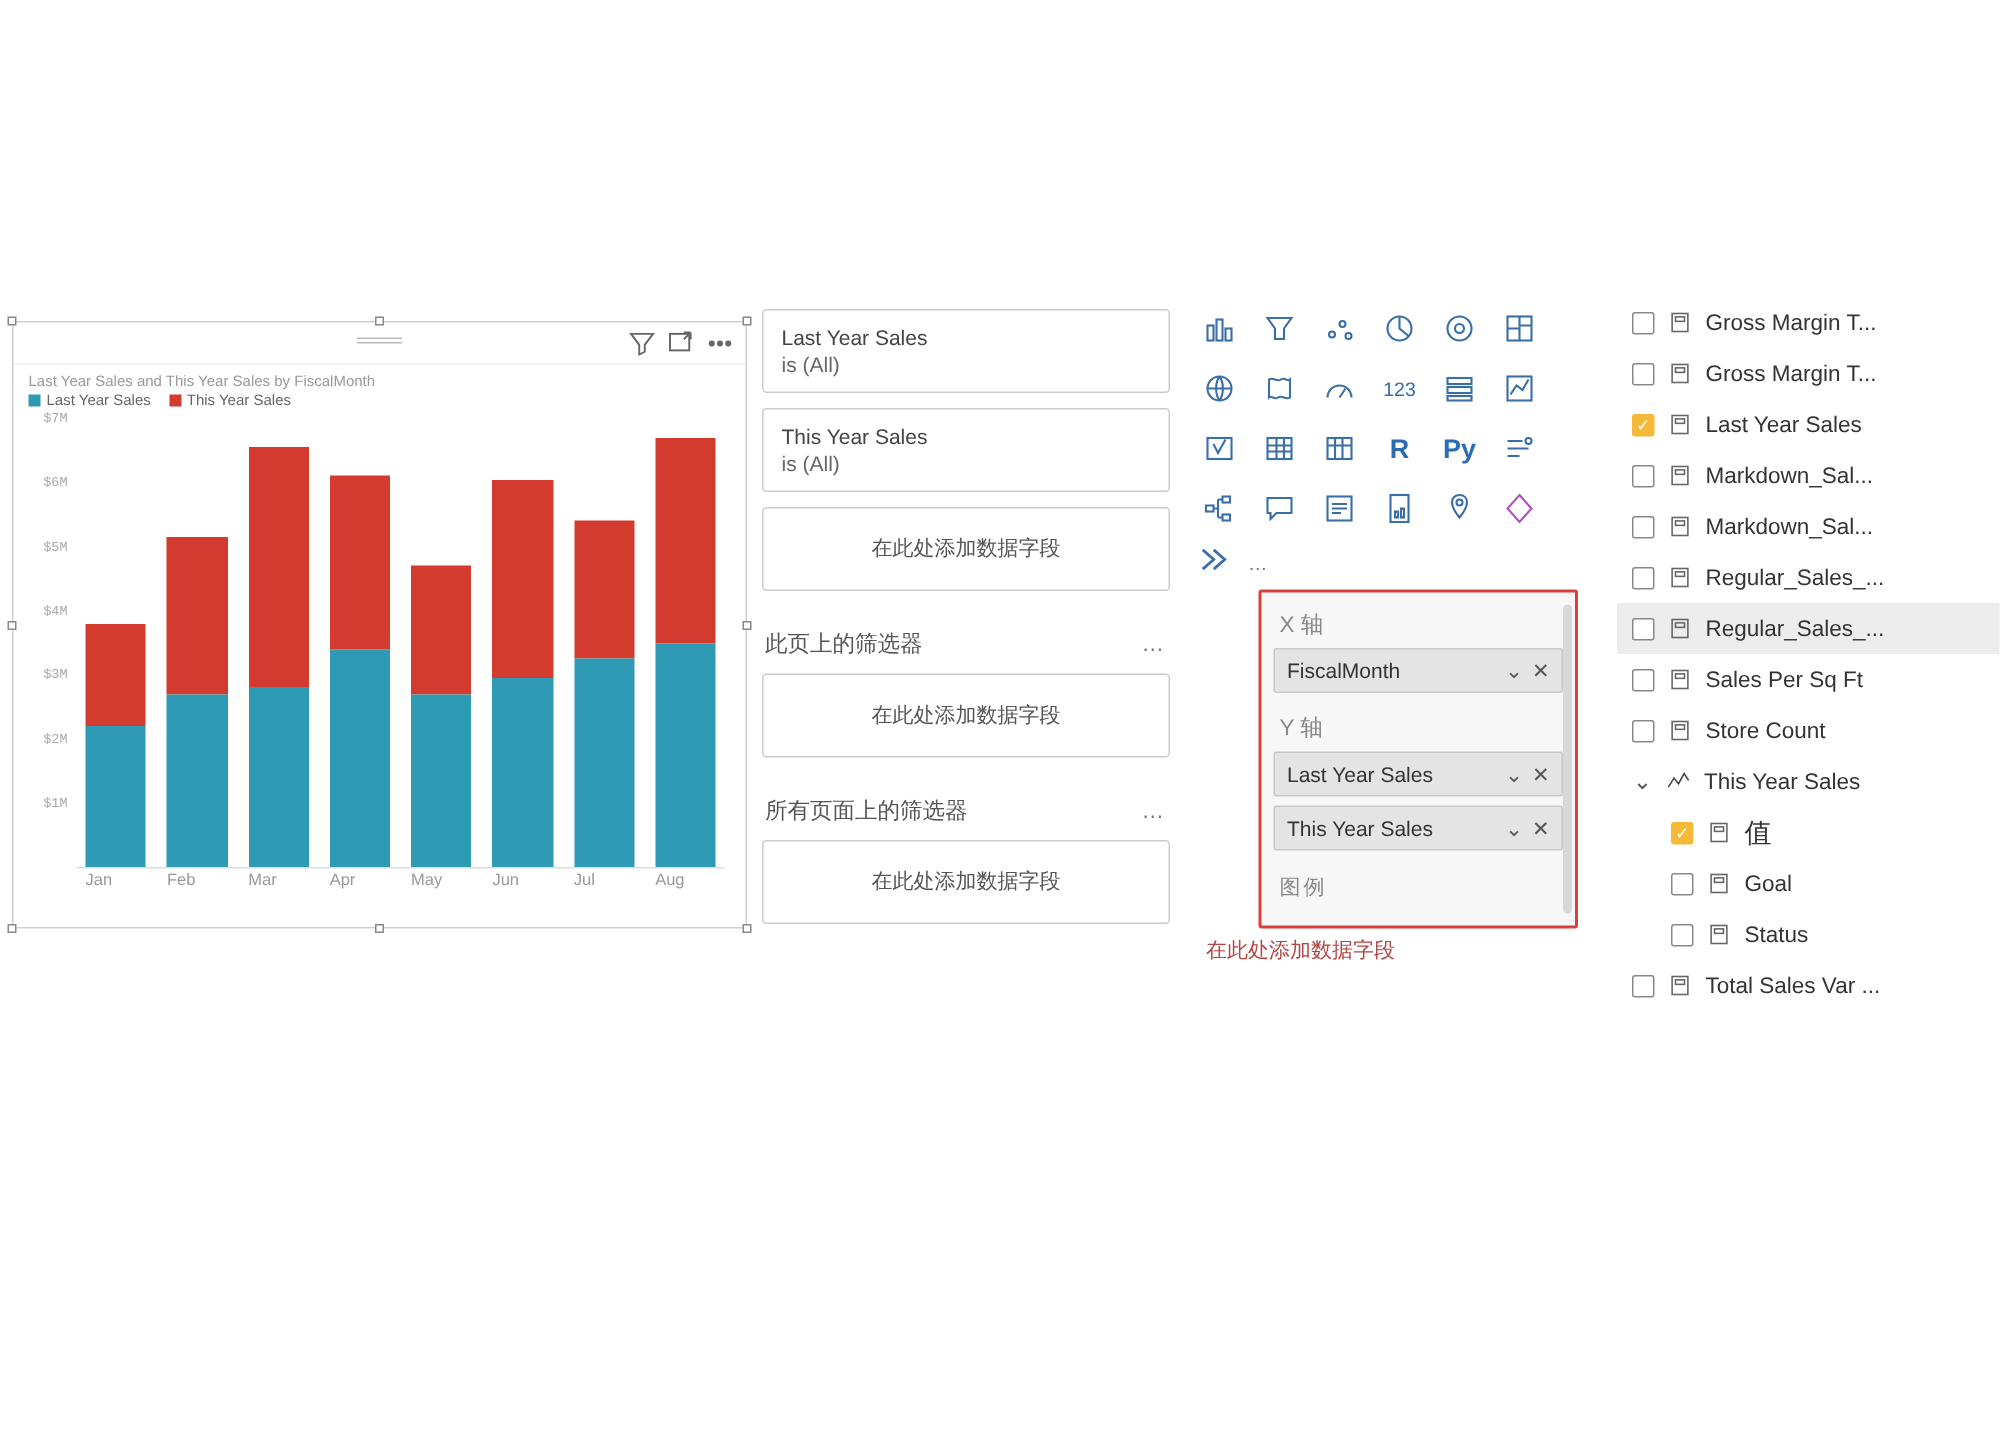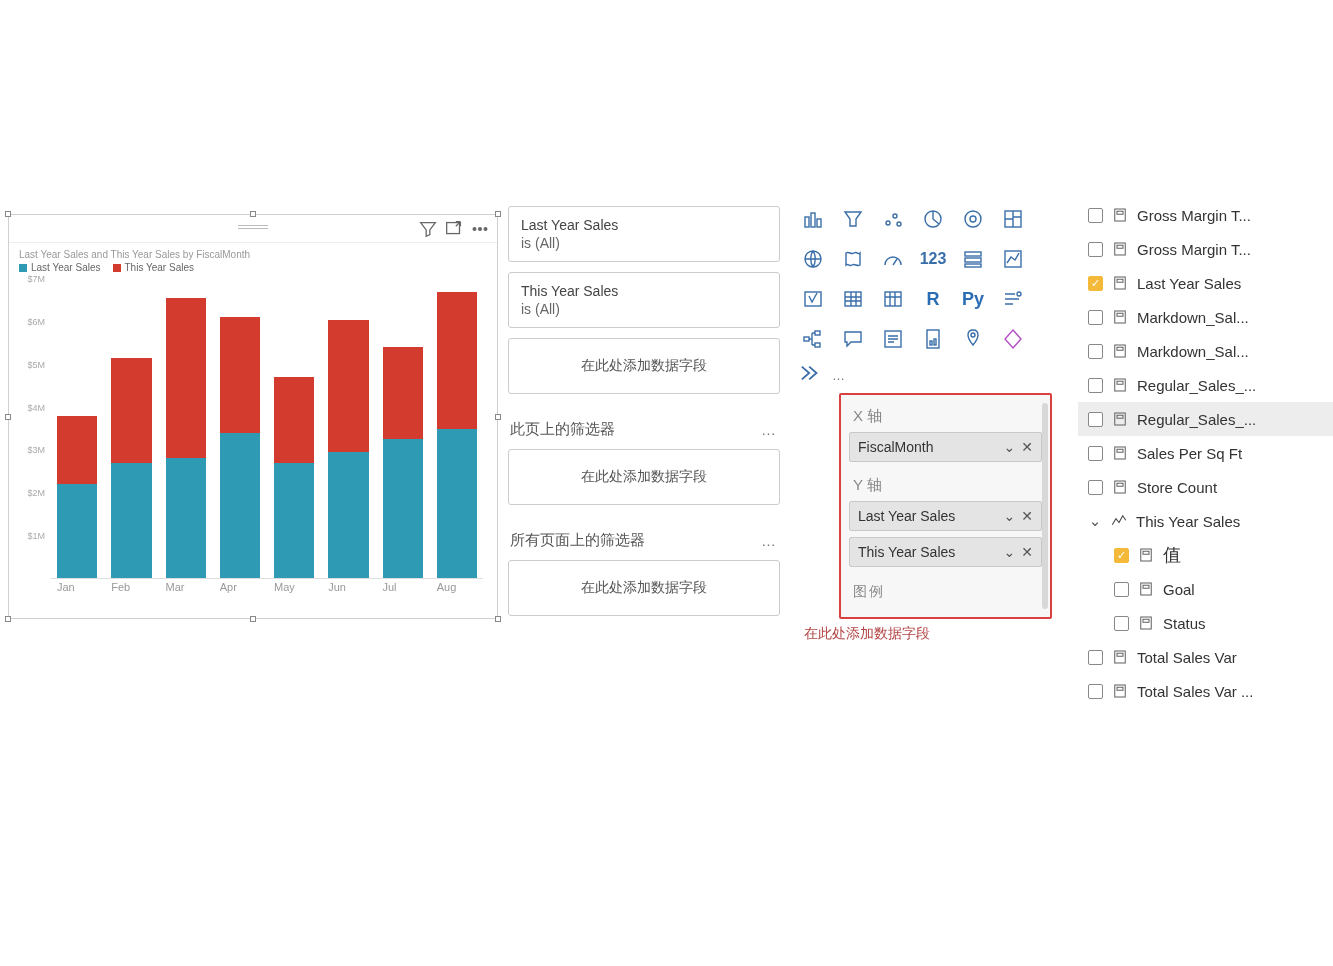--- a/index.html
+++ b/index.html
@@ -13,21 +13,21 @@
   .h-ml { top:50%; left:-4px; margin-top:-3px; } .h-mr { top:50%; right:-4px; margin-top:-3px; }
   .chart-header { height: 28px; display:flex; align-items:center; justify-content:flex-end; padding:0 6px; border-bottom:1px solid #eee; }
   .chart-header .grip { position:absolute; left:50%; top:10px; width:30px; height:6px; transform:translateX(-50%); display:flex; flex-direction:column; gap:2px; }
   .chart-header .grip span { height:1px; background:#bbb; }
   .chart-header .hbtn { width:22px; height:22px; display:flex; align-items:center; justify-content:center; color:#666; margin-left:4px; cursor:pointer; }
   .chart-body { padding: 6px 10px 10px 10px; }
   .chart-title { font-size: 10px; color: #999; margin-bottom: 2px; }
   .legend { display:flex; gap:12px; font-size:10px; color:#666; margin-bottom:6px; }
   .legend .sw { width:8px; height:8px; display:inline-block; margin-right:4px; vertical-align:middle; }
   .plot { position:relative; height: 320px; width: 100%; }
-  .yaxis { position:absolute; left:0; top:0; bottom:20px; width:30px; }
+  .yaxis { position:absolute; left:0; top:0; bottom:20px; width:30px;font-family:Liberation Mono, monospace; }
   .ytick { position:absolute; right:4px; font-size:9px; color:#aaa; transform:translateY(-50%); }
   .plotarea { position:absolute; left:32px; right:4px; top:0; bottom:20px; border-bottom:1px solid #ddd; }
   .bars { display:flex; height:100%; align-items:flex-end; gap:14px; padding:0 6px; }
   .barcol { flex:1; display:flex; flex-direction:column; justify-content:flex-end; height:100%; }
   .seg { width:100%; }
   .seg.ly { background:#2e9ab3; }
   .seg.ty { background:#d43b2f; }
   .xlabels { position:absolute; left:32px; right:4px; bottom:0; height:18px; display:flex; gap:14px; padding:0 6px; }
   .xlabels span { flex:1; text-align:left; font-size:11px; color:#999; }
 
@@ -245,21 +245,21 @@
         <svg viewBox="0 0 24 24">
           <path d="M5 6c3-2 5 2 8 0s4 2 6 0v12c-3 2-5-2-8 0s-4-2-6 0z"></path>
         </svg>
       </div>
     <div class="viz-icon">
         <svg viewBox="0 0 24 24">
           <path d="M4 18a8 8 0 0 1 16 0"></path>
           <path d="M12 18l4-6"></path>
         </svg>
       </div>
-    <div class="viz-icon" style="font-size:16px;font-weight:bold;color:#3a6ea8">
+    <div class="viz-icon" style="font-size:13px;font-weight:normal;color:#3a6ea8">
         <span>123</span>
       </div>
     <div class="viz-icon">
         <svg viewBox="0 0 24 24">
           <rect x="4" y="5" width="16" height="4"></rect>
           <rect x="4" y="11" width="16" height="4"></rect>
           <rect x="4" y="17" width="16" height="3"></rect>
         </svg>
       </div>
     <div class="viz-icon">
@@ -507,25 +507,15 @@
     <span>Status</span>
   </div>
   <div class="field-row">
     <span class="chk"></span>
     <span class="ficon">
         <svg viewBox="0 0 24 24">
           <rect x="5" y="4" width="14" height="16"></rect>
           <rect x="8" y="7" width="8" height="4"></rect>
         </svg>
       </span>
-    <span>Total Sales Var</span>
-  </div>
-  <div class="field-row">
-    <span class="chk"></span>
-    <span class="ficon">
-        <svg viewBox="0 0 24 24">
-          <rect x="5" y="4" width="14" height="16"></rect>
-          <rect x="8" y="7" width="8" height="4"></rect>
-        </svg>
-      </span>
     <span>Total Sales Var ...</span>
   </div>
 </div>
 
 </body></html>

